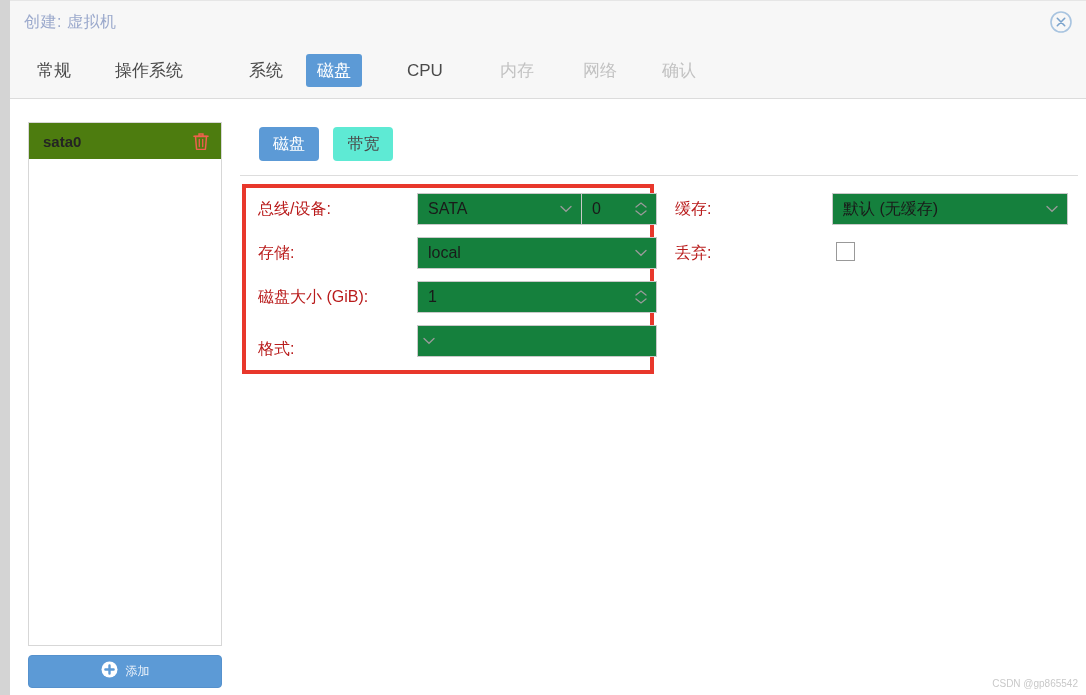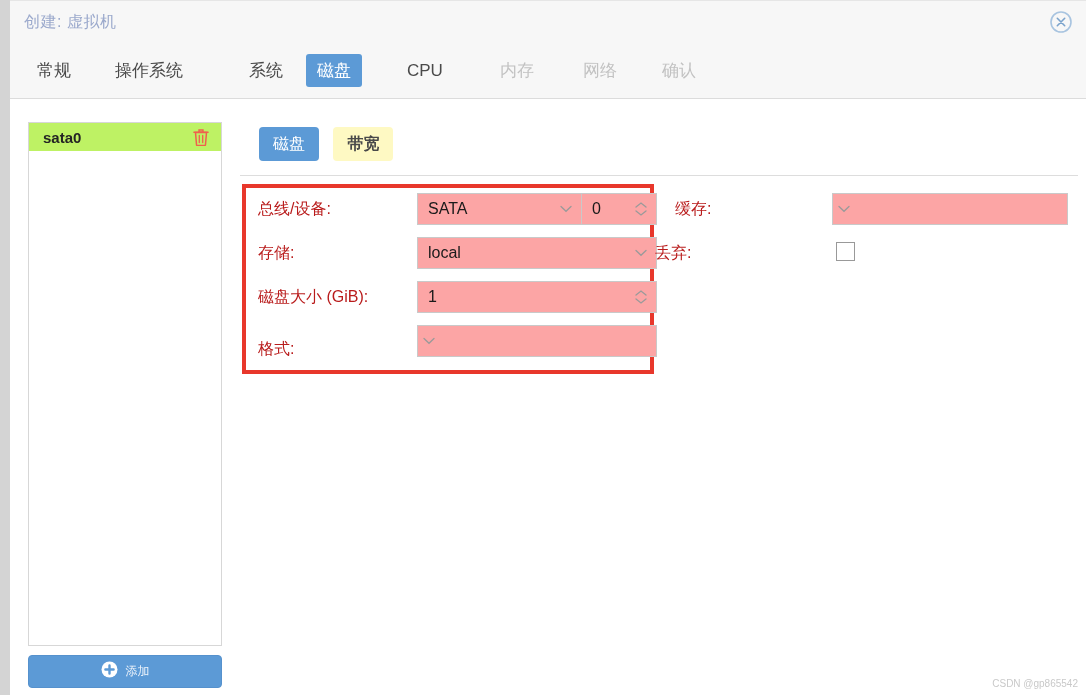--- a/index.html
+++ b/index.html
@@ -67,22 +67,22 @@
 
   
   #list-panel {
     position: absolute; left: 18px; top: 23px;
     width: 194px; height: 524px;
     border: 1px solid #d7d7d7;
     background: #ffffff;
   }
   #list-row {
     position: relative;
-    height: 28px;
-    background: #bef264;
+    height: 36px;
+    background: #4d7c0f;
     display: flex; align-items: center;
     padding: 0 12px 0 14px;
     cursor: pointer;
   }
   #list-row-label {
     font-size: 15px; color: #242424; font-weight: bold; flex: 1;
   }
   #trash-icon { width: 16px; height: 18px; }
 
   #add-btn {
@@ -100,21 +100,21 @@
   
   #content { position: absolute; left: 230px; top: 0; right: 8px; bottom: 0; }
 
   #subtabs { position: absolute; left: 19px; top: 28px; height: 34px; }
   .subtab {
     display: inline-block; height: 34px; line-height: 34px;
     padding: 0 14px; font-size: 16px; border-radius: 4px;
     margin-right: 10px; cursor: pointer; vertical-align: top;
   }
   .subtab.active { background: #5c9ad6; color: #ffffff; }
-  .subtab.inactive { background: #fef9c3; color: #4a4a4a; font-weight: bold; }
+  .subtab.inactive { background: #5eead4; color: #4a4a4a; }
 
   #divider {
     position: absolute; left: 0; right: 0; top: 76px;
     height: 1px; background: #dddddd;
   }
 
   
   #redbox {
     position: absolute; left: 2px; top: 85px;
     width: 412px; height: 190px;
@@ -124,21 +124,21 @@
 
   .field-label {
     position: absolute;
     font-size: 16px; color: #b91c1c; white-space: nowrap;
   }
 
   .ctrl {
     position: absolute;
     height: 32px;
     border: 1px solid #c9c9c9;
-    background: #fca5a5;
+    background: #15803d;
     display: flex; align-items: center;
     cursor: pointer;
   }
   .ctrl .val {
     flex: 1; padding-left: 10px;
     font-size: 16px; color: #1a1a1a;
     white-space: nowrap; overflow: hidden;
   }
   .chev { width: 22px; display: flex; align-items: center; justify-content: center; margin-right: 4px; }
   .spin { width: 24px; display: flex; flex-direction: column; align-items: center; justify-content: center; gap: 2px; margin-right: 3px; }
@@ -271,27 +271,28 @@
       <div class="ctrl" style="left:177px; top:226px; width:240px;">
         <span class="chev">
           <svg width="12" height="8" viewBox="0 0 12 8">
               <path d="M1 1.5 L6 6.3 L11 1.5" fill="none" stroke="#9a9a9a" stroke-width="1.3" stroke-linecap="round"></path>
             </svg>
         </span>
       </div>
 
       <div class="field-label" style="left:435px; top:100px;">缓存:</div>
       <div class="ctrl" style="left:592px; top:94px; width:236px;">
-        <span class="chev">
-          <svg width="12" height="8" viewBox="0 0 12 8">
-              <path d="M1 1.5 L6 6.3 L11 1.5" fill="none" stroke="#9a9a9a" stroke-width="1.3" stroke-linecap="round"></path>
-            </svg>
-        </span>
-      </div>
-
-      <div class="field-label" style="left:415px; top:144px;text-align:center;">丢弃:</div>
+        <span class="val">默认 (无缓存)</span>
+        <span class="chev">
+          <svg width="12" height="8" viewBox="0 0 12 8">
+              <path d="M1 1.5 L6 6.3 L11 1.5" fill="none" stroke="#9a9a9a" stroke-width="1.3" stroke-linecap="round"></path>
+            </svg>
+        </span>
+      </div>
+
+      <div class="field-label" style="left:435px; top:144px;text-align:center;">丢弃:</div>
       <div id="checkbox" style="left:596px; top:143px;"></div>
 
     </div>
   </div>
 
   <div id="watermark">CSDN @gp865542</div>
 </div>
 
 </body></html>

